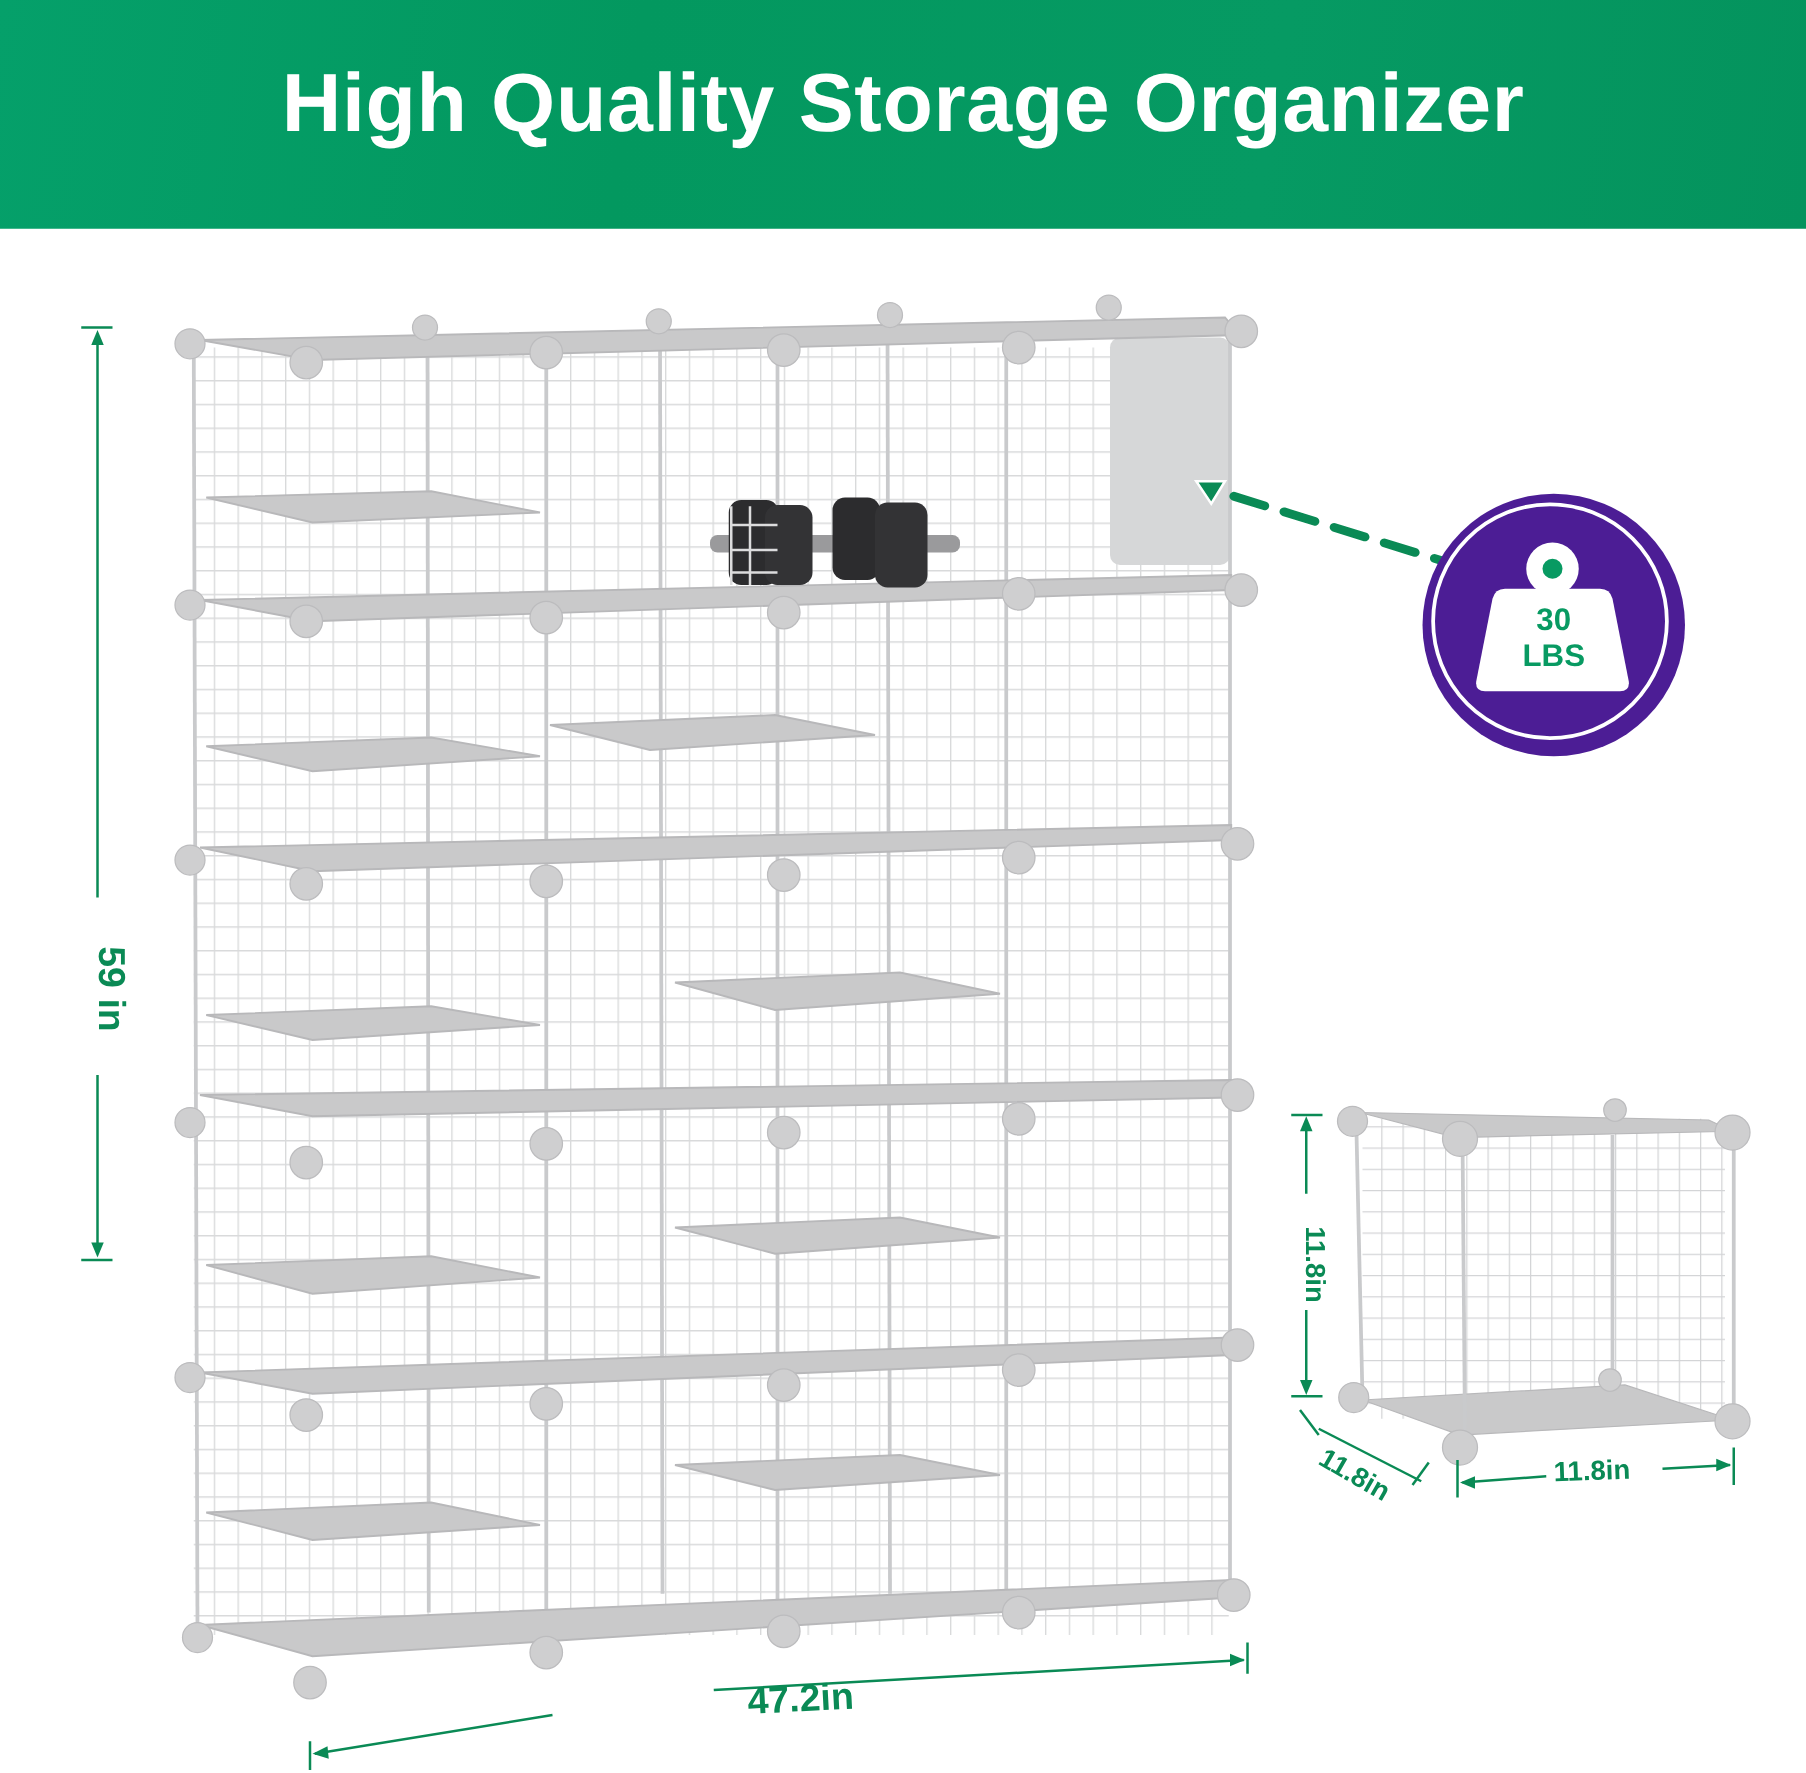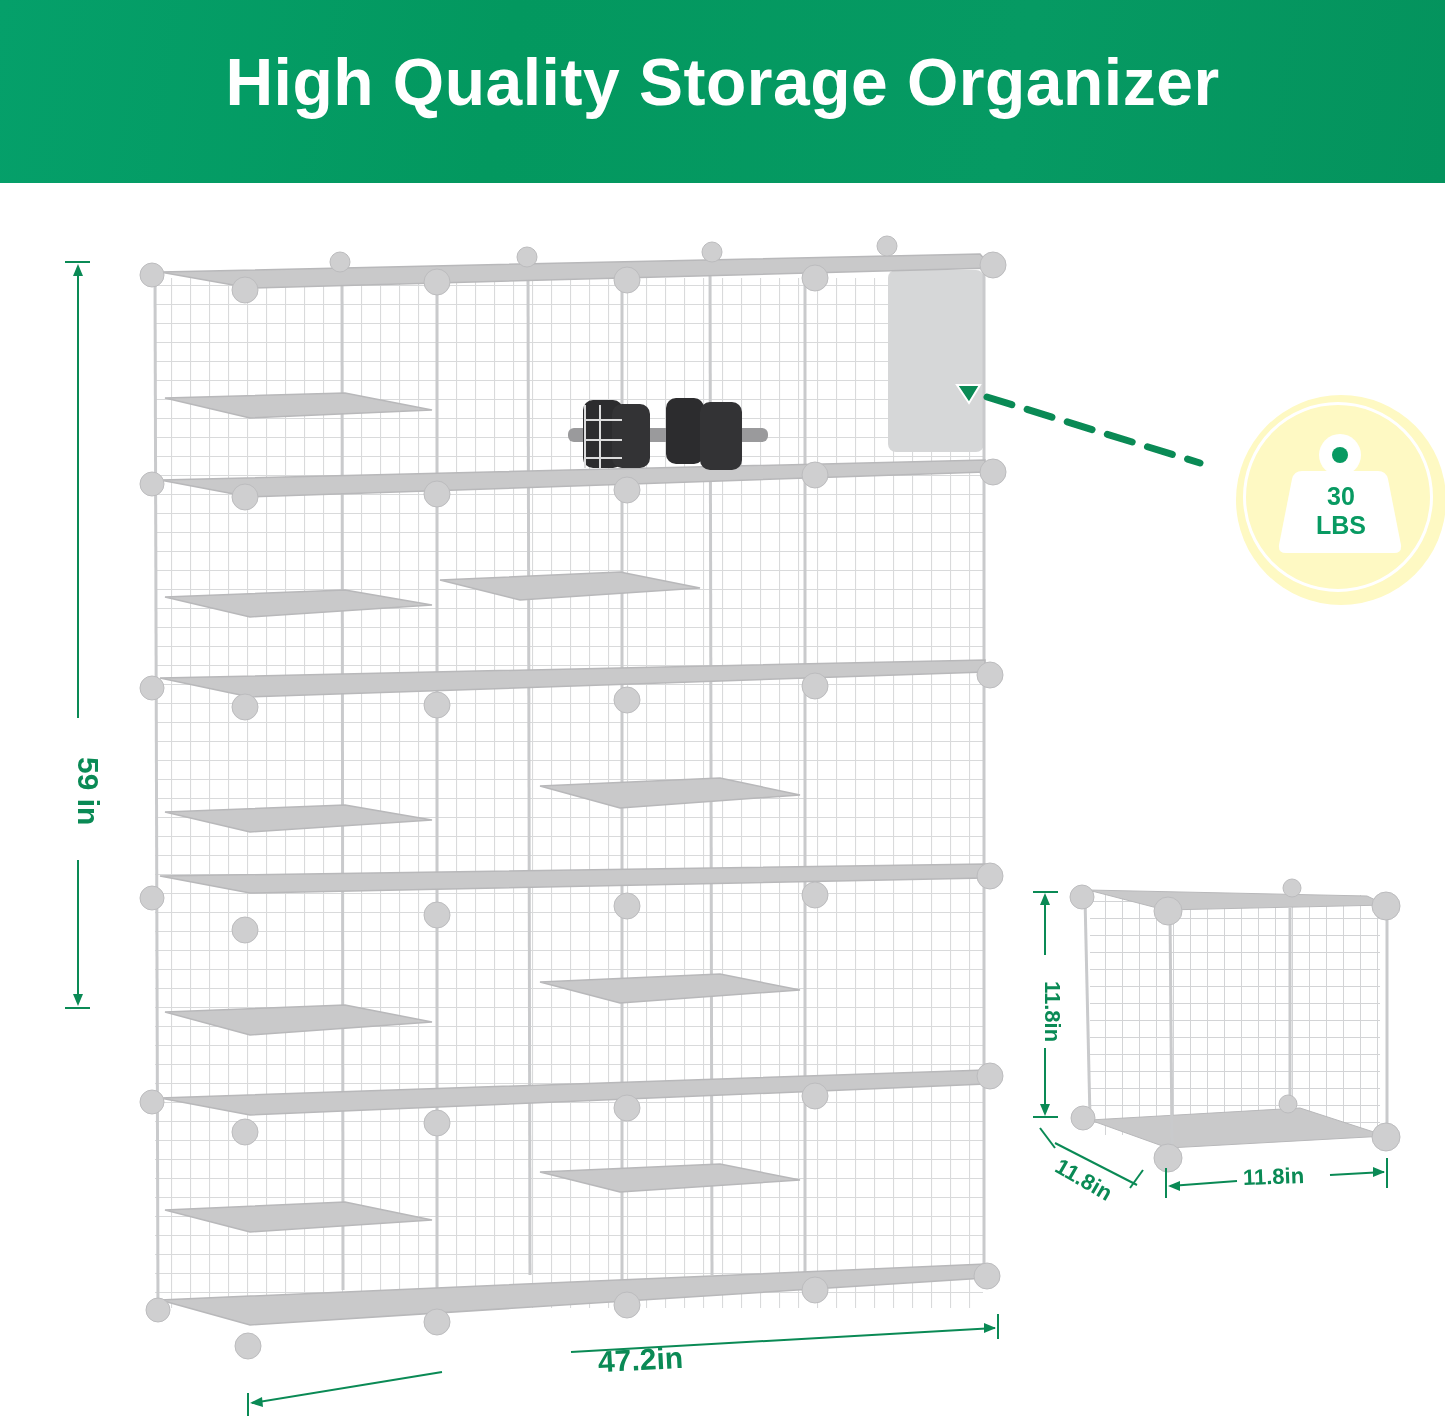--- a/index.html
+++ b/index.html
@@ -8,21 +8,21 @@
     background:linear-gradient(100deg,#05a06a 0%,#03985f 35%,#069a63 70%,#04935d 100%);}
   .banner-title{position:absolute;left:0;top:0;width:1445px;height:183px;display:flex;align-items:center;justify-content:center;
     color:#fff;font-weight:700;font-size:66px;letter-spacing:0.5px;padding-bottom:20px;box-sizing:border-box;}
   .stage{position:absolute;left:0;top:0;width:1445px;height:1418px;}
   .dim-label{position:absolute;color:#0a8a55;font-weight:700;white-space:nowrap;}
   .v59{left:58px;top:770px;font-size:30px;transform:rotate(90deg);transform-origin:center;width:60px;text-align:center;}
   .w472{left:598px;top:1343px;font-size:30px;transform:rotate(-3deg);}
   .h118{left:1022px;top:998px;font-size:22px;transform:rotate(90deg);width:60px;text-align:center;}
   .d118{left:1053px;top:1167px;font-size:22px;transform:rotate(30deg);}
   .w118{left:1243px;top:1164px;font-size:22px;transform:rotate(-2deg);}
-  .badge{position:absolute;left:1236px;top:395px;width:210px;height:210px;border-radius:50%;background:#fef9c3;}
+  .badge{position:absolute;left:1138px;top:395px;width:210px;height:210px;border-radius:50%;background:#4c1d95;}
   .badge-ring{position:absolute;left:7px;top:7px;width:190px;height:190px;border-radius:50%;border:3px solid #fff;box-sizing:border-box;}
   .weight-text{position:absolute;left:0;width:210px;text-align:center;color:#089a62;font-weight:700;font-size:25px;line-height:27px;}
 </style>
 </head>
 <body>
 
 <div class="banner">
   <div class="banner-title">High Quality Storage Organizer</div>
 </div>
 

